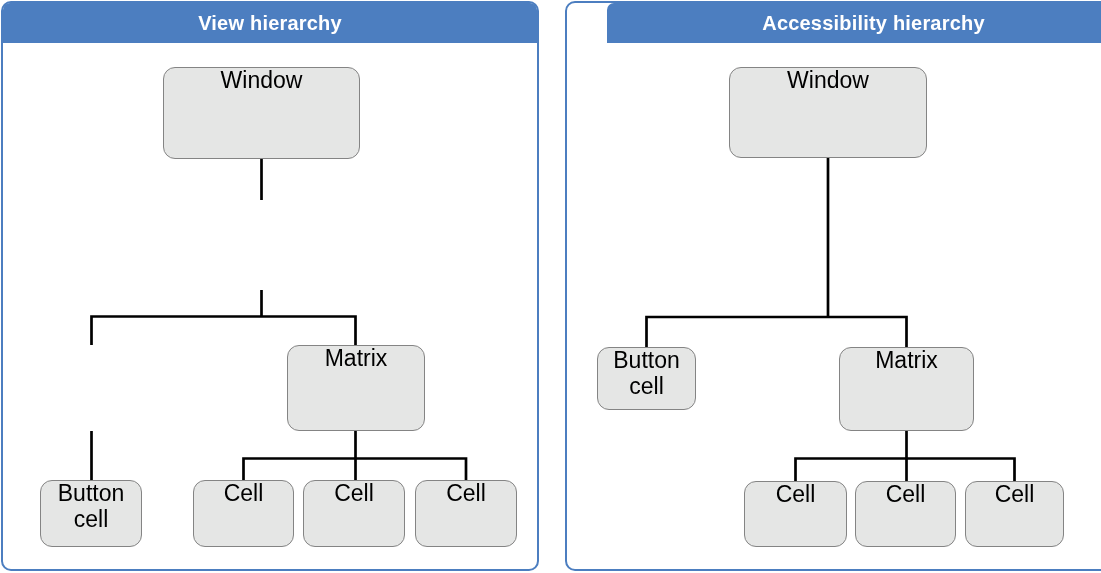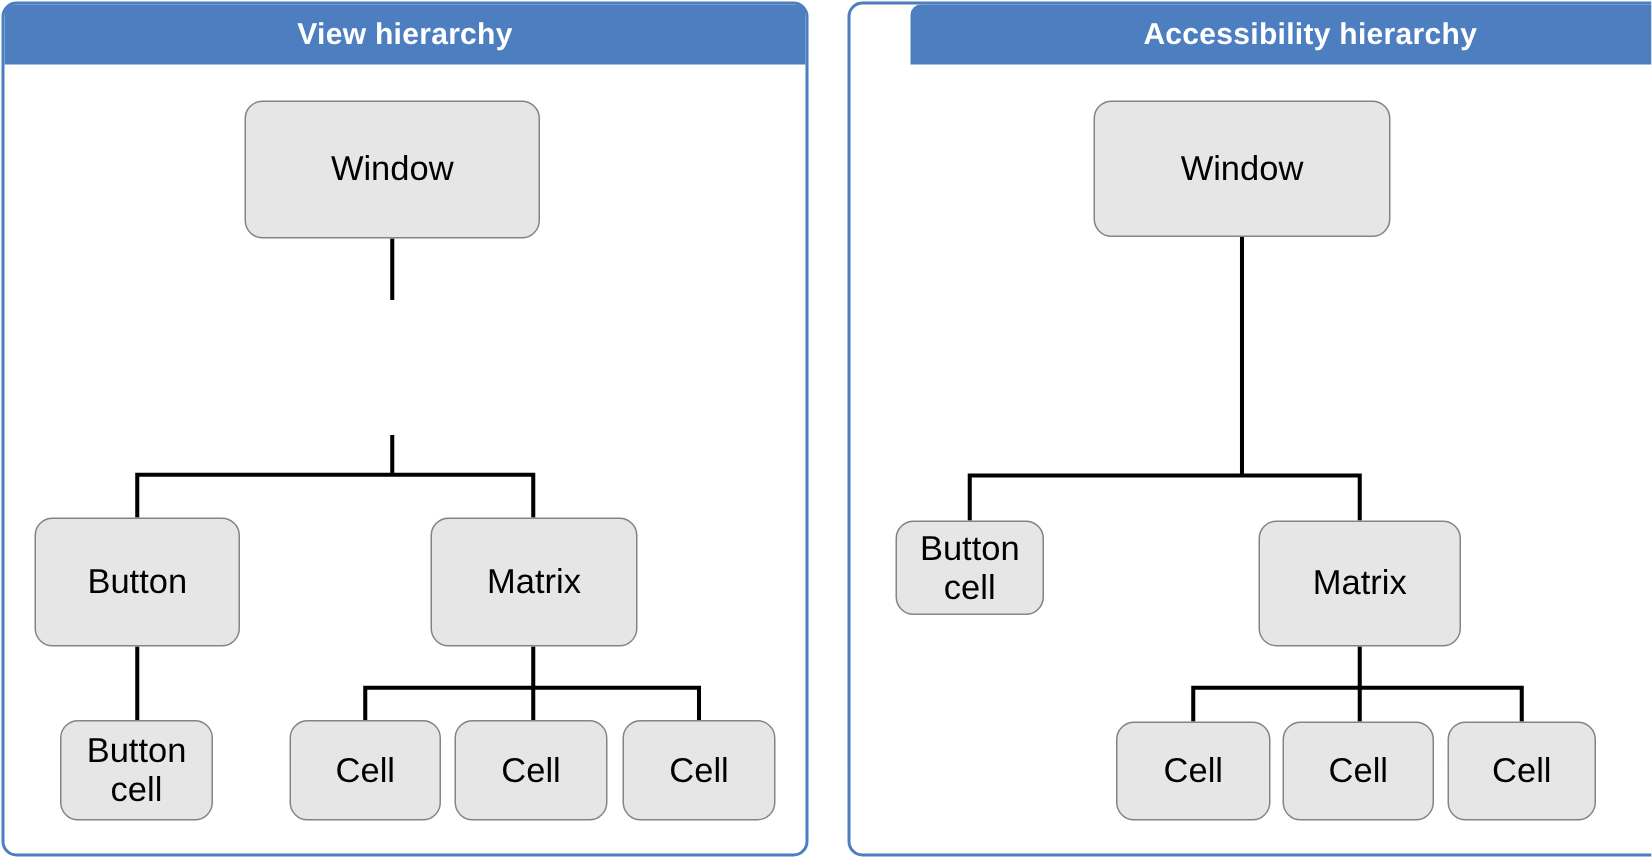--- a/index.html
+++ b/index.html
@@ -44,21 +44,21 @@
     font-size: 20px;
     font-weight: bold;
     letter-spacing: 0.2px;
   }
   .node {
     position: absolute;
     background: #e5e6e5;
     border: 1.5px solid #848484;
     border-radius: 12px;
     display: flex;
-    align-items: center;
+    align-items: flex-start;
     justify-content: center;
     text-align: center;
     z-index: 2;
     box-sizing: border-box;
   }
   .node-label {
     color: #000000;
     font-size: 23px;
     line-height: 1.12;
     padding: 0 6px;
@@ -92,23 +92,20 @@
 
     <path d="M828 158 V317" stroke="#000000" stroke-width="2.7" fill="none"></path>
     <path d="M646.5 347 V317 H906.5 V347" stroke="#000000" stroke-width="2.7" fill="none"></path>
     <path d="M906.5 431 V481" stroke="#000000" stroke-width="2.7" fill="none"></path>
     <path d="M795.5 481 V458.5 H1014.5 V481" stroke="#000000" stroke-width="2.7" fill="none"></path>
   </svg>
 
   <div class="node" style="left:163px; top:67px; width:197px; height:92px;">
     <span class="node-label">Window</span>
   </div>
-  <div class="node" style="left:23px; top:345px; width:137px; height:86px;">
-    <span class="node-label">Button</span>
-  </div>
   <div class="node" style="left:287px; top:345px; width:138px; height:86px;">
     <span class="node-label">Matrix</span>
   </div>
   <div class="node" style="left:40px; top:480px; width:102px; height:67px;">
     <span class="node-label">Button cell</span>
   </div>
   <div class="node" style="left:193px; top:480px; width:101px; height:67px;">
     <span class="node-label">Cell</span>
   </div>
   <div class="node" style="left:303px; top:480px; width:102px; height:67px;">

